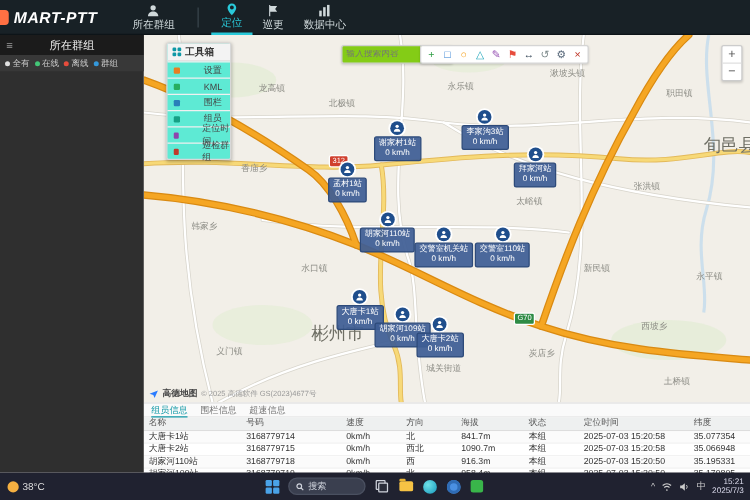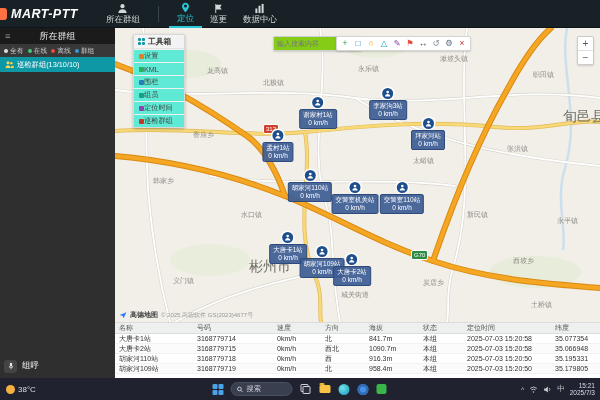--- a/index.html
+++ b/index.html
@@ -53,21 +53,21 @@
   .m-icon svg{width:7px;height:7px;fill:#fff;}
   .m-label{margin-top:1px;background:rgba(62,94,148,.93);border:1px solid #2d4a7a;border-radius:2px;color:#fff;
            font-size:6.5px;line-height:1.25;padding:1px 3px;text-align:center;display:flex;flex-direction:column;white-space:nowrap;}
 
   .map-panel{position:absolute;left:18px;top:6px;width:50px;background:#5eead4;border:1px solid #d8d8d8;border-radius:2px;
              box-shadow:0 1px 3px rgba(0,0,0,.25);z-index:10;}
   .map-panel .p-title{height:13px;display:flex;align-items:center;gap:3px;padding-left:4px;background:#f3f3f3;
                       border-bottom:1px solid #e2e2e2;font-size:7.8px;font-weight:bold;color:#333;}
   .p-grid{width:7px;height:7px;display:grid;grid-template-columns:1fr 1fr;gap:1px;}
   .p-grid i{background:#0e98a6;border-radius:1px;}
-  .p-item{height:12px;display:flex;align-items:center;gap:0;padding-left:5px;font-size:7.2px;color:#444;
+  .p-item{height:12px;display:flex;align-items:center;gap:19px;padding-left:5px;font-size:7.2px;color:#444;
           border-top:1px solid #f0f0f0;cursor:pointer;}
   .p-bullet{width:5px;height:5px;border-radius:1px;display:inline-block;}
 
   .map-search{position:absolute;left:113px;top:8px;height:13px;background:#84cc16;border:1px solid #cfcfcf;border-radius:2px;
               display:flex;align-items:center;box-shadow:0 1px 2px rgba(0,0,0,.15);z-index:10;margin-left:45px;}
   .map-search input{border:0;outline:0;width:68px;font-size:7px;padding:0 3px;background:transparent;color:#333;
                     font-family:inherit;}
   .search-go{width:13px;height:13px;background:#0e98a6;display:flex;align-items:center;justify-content:center;cursor:pointer;}
   .search-go svg{width:7px;height:7px;stroke:#fff;fill:none;stroke-width:1.8;}
 
@@ -181,40 +181,21 @@
       </span>
       <span class="filter">
         <i class="dot" style="background: rgb(231, 76, 60);"></i>
         <span>离线</span>
       </span>
       <span class="filter">
         <i class="dot" style="background: rgb(52, 152, 219);"></i>
         <span>群组</span>
       </span>
     </div>
-    <div class="group-item selected">
-      <svg viewBox="0 0 12 12" fill="#ffd54f">
-          <circle cx="4" cy="3.5" r="2"></circle>
-          <circle cx="8.5" cy="4.2" r="1.6"></circle>
-          <path d="M.8 10.5c0-2.2 1.5-3.5 3.2-3.5s3.2 1.3 3.2 3.5z"></path>
-          <path d="M7.6 10.5c.2-1.8 1-2.9 2.4-2.9 1 0 1.7.8 1.8 2.9z"></path>
-        </svg>
-      <span>巡检群组(13/10/10)</span>
-    </div>
     <div class="side-spacer"></div>
-    <div class="call-row">
-      <span class="call-icon">
-        <svg viewBox="0 0 12 12">
-            <rect x="4.3" y="1" width="3.4" height="6" rx="1.7"></rect>
-            <path d="M2.8 6a3.2 3.2 0 0 0 6.4 0h-1a2.2 2.2 0 0 1-4.4 0z"></path>
-            <rect x="5.5" y="9" width="1" height="2"></rect>
-          </svg>
-      </span>
-      <span class="call-label">组呼</span>
-    </div>
   </aside>
 
   <div class="map">
     <svg class="base" viewBox="0 0 485 294" width="485" height="294">
       <rect x="0" y="0" width="485" height="294" fill="#f2efe8"></rect>
       <ellipse cx="70" cy="36" rx="36" ry="14" fill="#e2ecd4" opacity=".7"></ellipse>
       <ellipse cx="420" cy="244" rx="46" ry="16" fill="#e2ecd4" opacity=".7"></ellipse>
       <ellipse cx="95" cy="232" rx="40" ry="16" fill="#e2ecd4" opacity=".6"></ellipse>
       <ellipse cx="260" cy="20" rx="30" ry="10" fill="#e2ecd4" opacity=".6"></ellipse>
       <path d="M452,0 C444,40 466,88 450,140 C440,172 452,200 448,222" stroke="#c5dcec" stroke-width="2.5" fill="none" opacity=".85"></path>
@@ -468,20 +449,25 @@
     <div class="map-attrib">
       <svg viewBox="0 0 12 12" fill="#2b7cff">
           <path d="M1 6l10-4-4 9-1.5-3.5z"></path>
         </svg>
       <span class="attrib-brand">高德地图</span>
       <span class="attrib-text">© 2025 高德软件 GS(2023)4677号</span>
     </div>
   </div>
 
   <div class="info-panel">
+    <div class="info-tabs">
+      <span class="info-tab active">组员信息</span>
+      <span class="info-tab">围栏信息</span>
+      <span class="info-tab">超速信息</span>
+    </div>
     <div class="grid-row head">
       <span>名称</span>
       <span>号码</span>
       <span>速度</span>
       <span>方向</span>
       <span>海拔</span>
       <span>状态</span>
       <span>定位时间</span>
       <span>纬度</span>
     </div>

